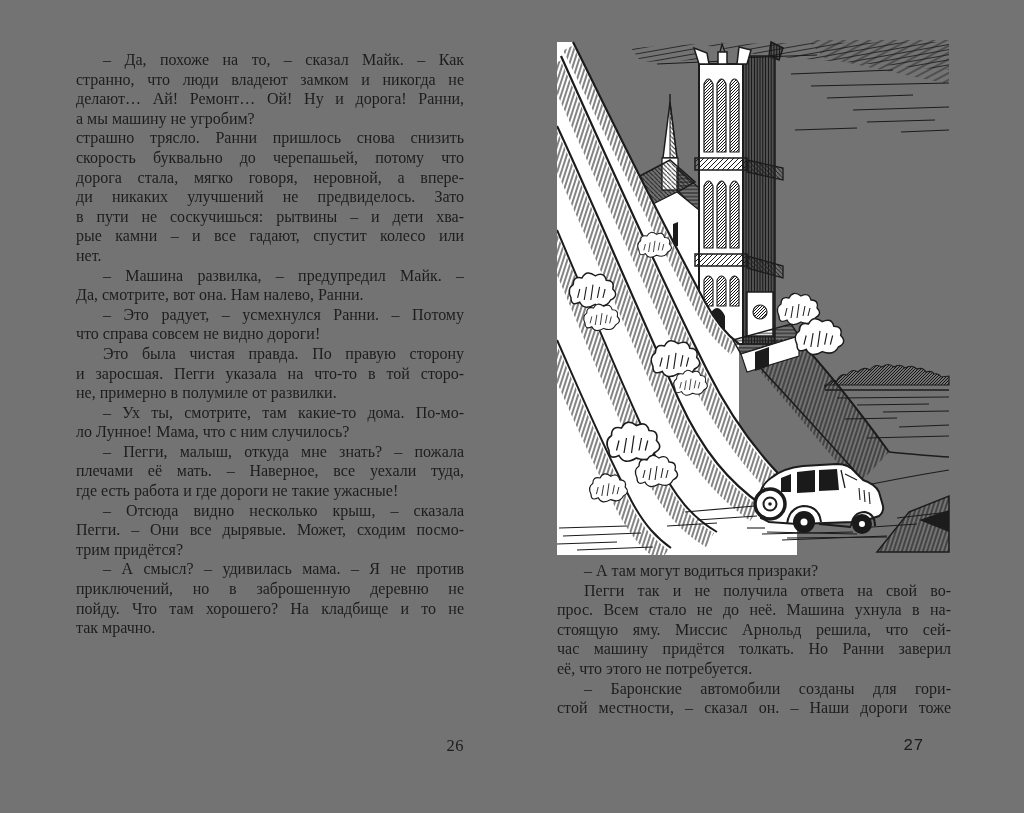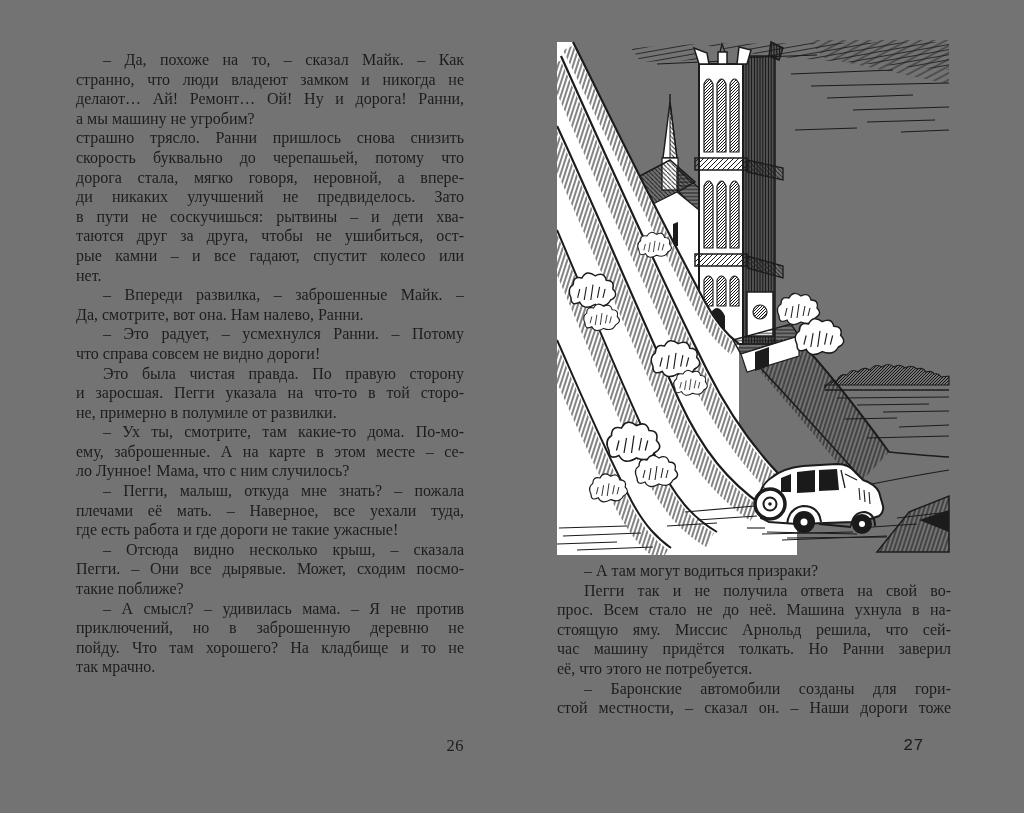--- a/index.html
+++ b/index.html
@@ -30,39 +30,37 @@
   <div class="textcol" id="left-col">
       <div class="line indent just">– Да, похоже на то, – сказал Майк. – Как</div>
       <div class="line just">странно, что люди владеют замком и никогда не</div>
       <div class="line just">делают… Ай! Ремонт… Ой! Ну и дорога! Ранни,</div>
       <div class="line">а мы машину не угробим?</div>
       <div class="line just">страшно трясло. Ранни пришлось снова снизить</div>
       <div class="line just">скорость буквально до черепашьей, потому что</div>
       <div class="line just">дорога стала, мягко говоря, неровной, а впере-</div>
       <div class="line just">ди никаких улучшений не предвиделось. Зато</div>
       <div class="line just">в пути не соскучишься: рытвины – и дети хва-</div>
-      <div class="line just">таются друг за друга, чтобы не ушибиться, ост-</div>
       <div class="line just">рые камни – и все гадают, спустит колесо или</div>
       <div class="line">нет.</div>
-      <div class="line indent just">– Впереди развилка, – заброшенные Майк. –</div>
+      <div class="line indent just">– Машина развилка, – предупредил Майк. –</div>
       <div class="line">Да, смотрите, вот она. Нам налево, Ранни.</div>
       <div class="line indent just">– Это радует, – усмехнулся Ранни. – Потому</div>
       <div class="line">что справа совсем не видно дороги!</div>
       <div class="line indent just">Это была чистая правда. По правую сторону</div>
       <div class="line just">и заросшая. Пегги указала на что-то в той сторо-</div>
       <div class="line">не, примерно в полумиле от развилки.</div>
       <div class="line indent just">– Ух ты, смотрите, там какие-то дома. По-мо-</div>
-      <div class="line just">ему, заброшенные. А на карте в этом месте – се-</div>
       <div class="line">ло Лунное! Мама, что с ним случилось?</div>
       <div class="line indent just">– Пегги, малыш, откуда мне знать? – пожала</div>
       <div class="line just">плечами её мать. – Наверное, все уехали туда,</div>
       <div class="line">где есть работа и где дороги не такие ужасные!</div>
       <div class="line indent just">– Отсюда видно несколько крыш, – сказала</div>
       <div class="line just">Пегги. – Они все дырявые. Может, сходим посмо-</div>
-      <div class="line">такие поближе?</div>
+      <div class="line">трим придётся?</div>
       <div class="line indent just">– А смысл? – удивилась мама. – Я не против</div>
       <div class="line just">приключений, но в заброшенную деревню не</div>
       <div class="line just">пойду. Что там хорошего? На кладбище и то не</div>
       <div class="line">так мрачно.</div>
     </div>
   <div class="pagenum" id="pn-left">26</div>
 
   <svg class="illo" viewBox="0 0 394 515" xmlns="http://www.w3.org/2000/svg">
     <defs>
       <pattern id="hSteep" width="4" height="6" patternUnits="userSpaceOnUse" patternTransform="rotate(18)">

